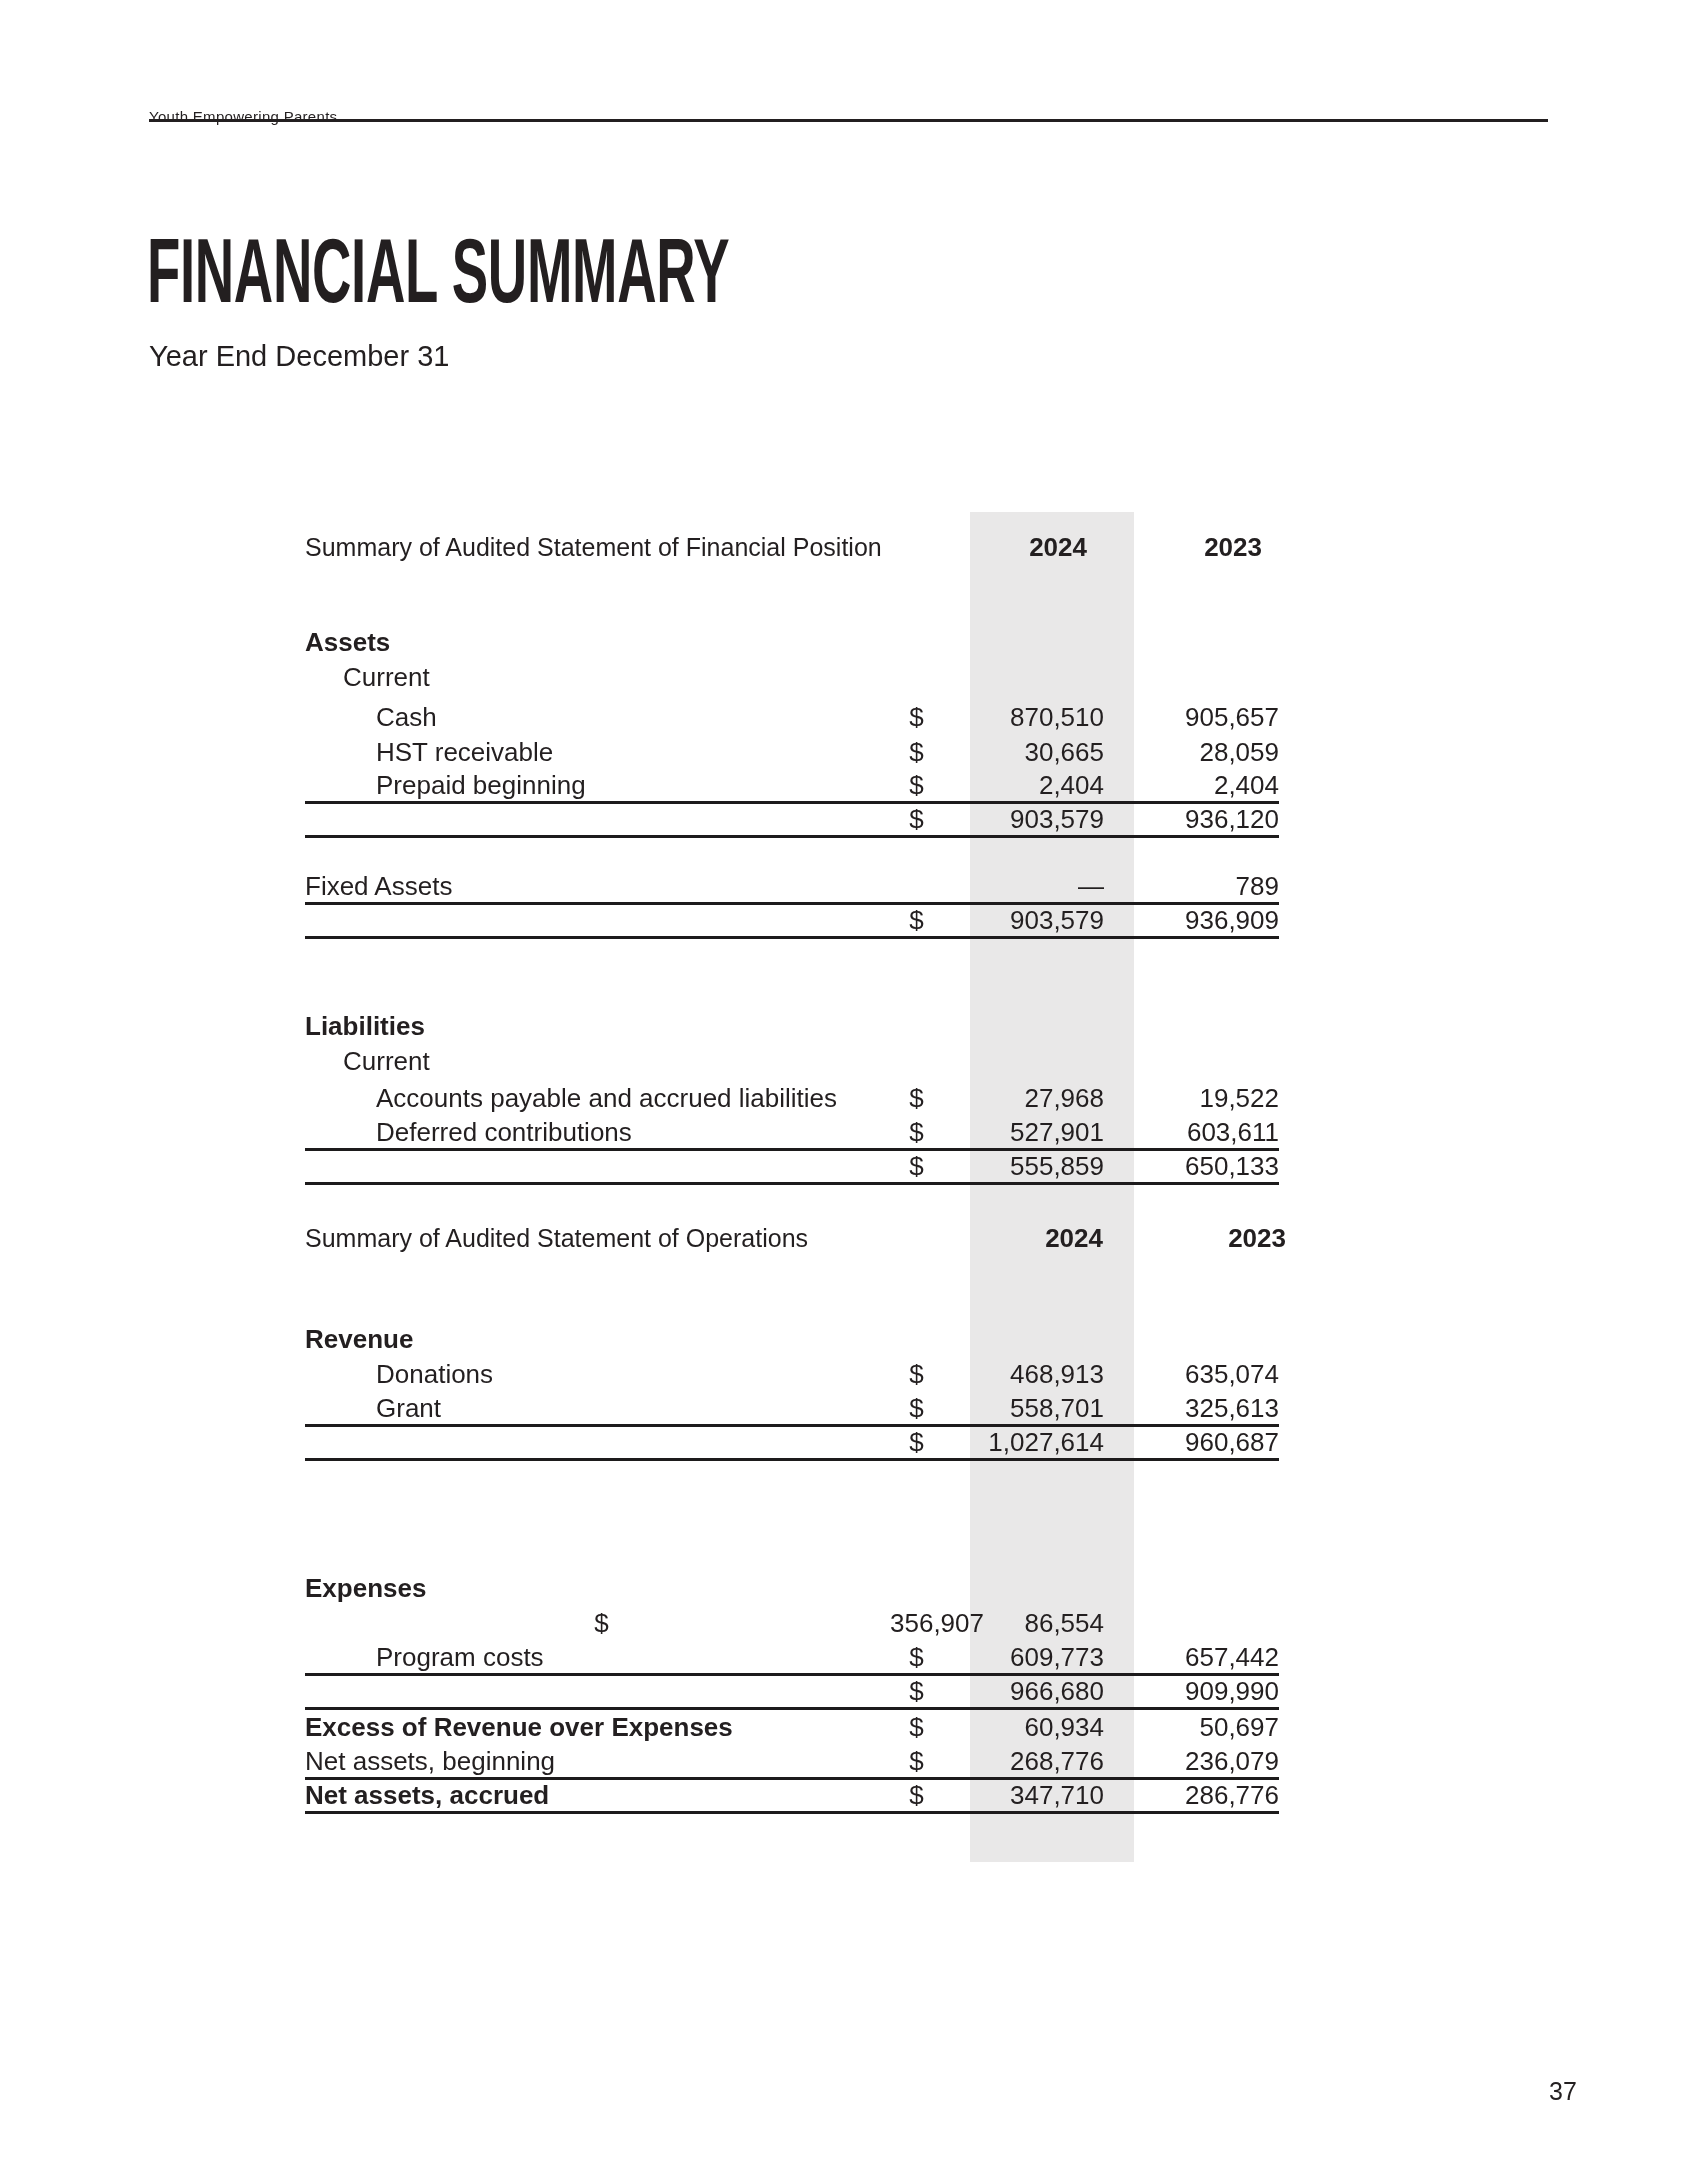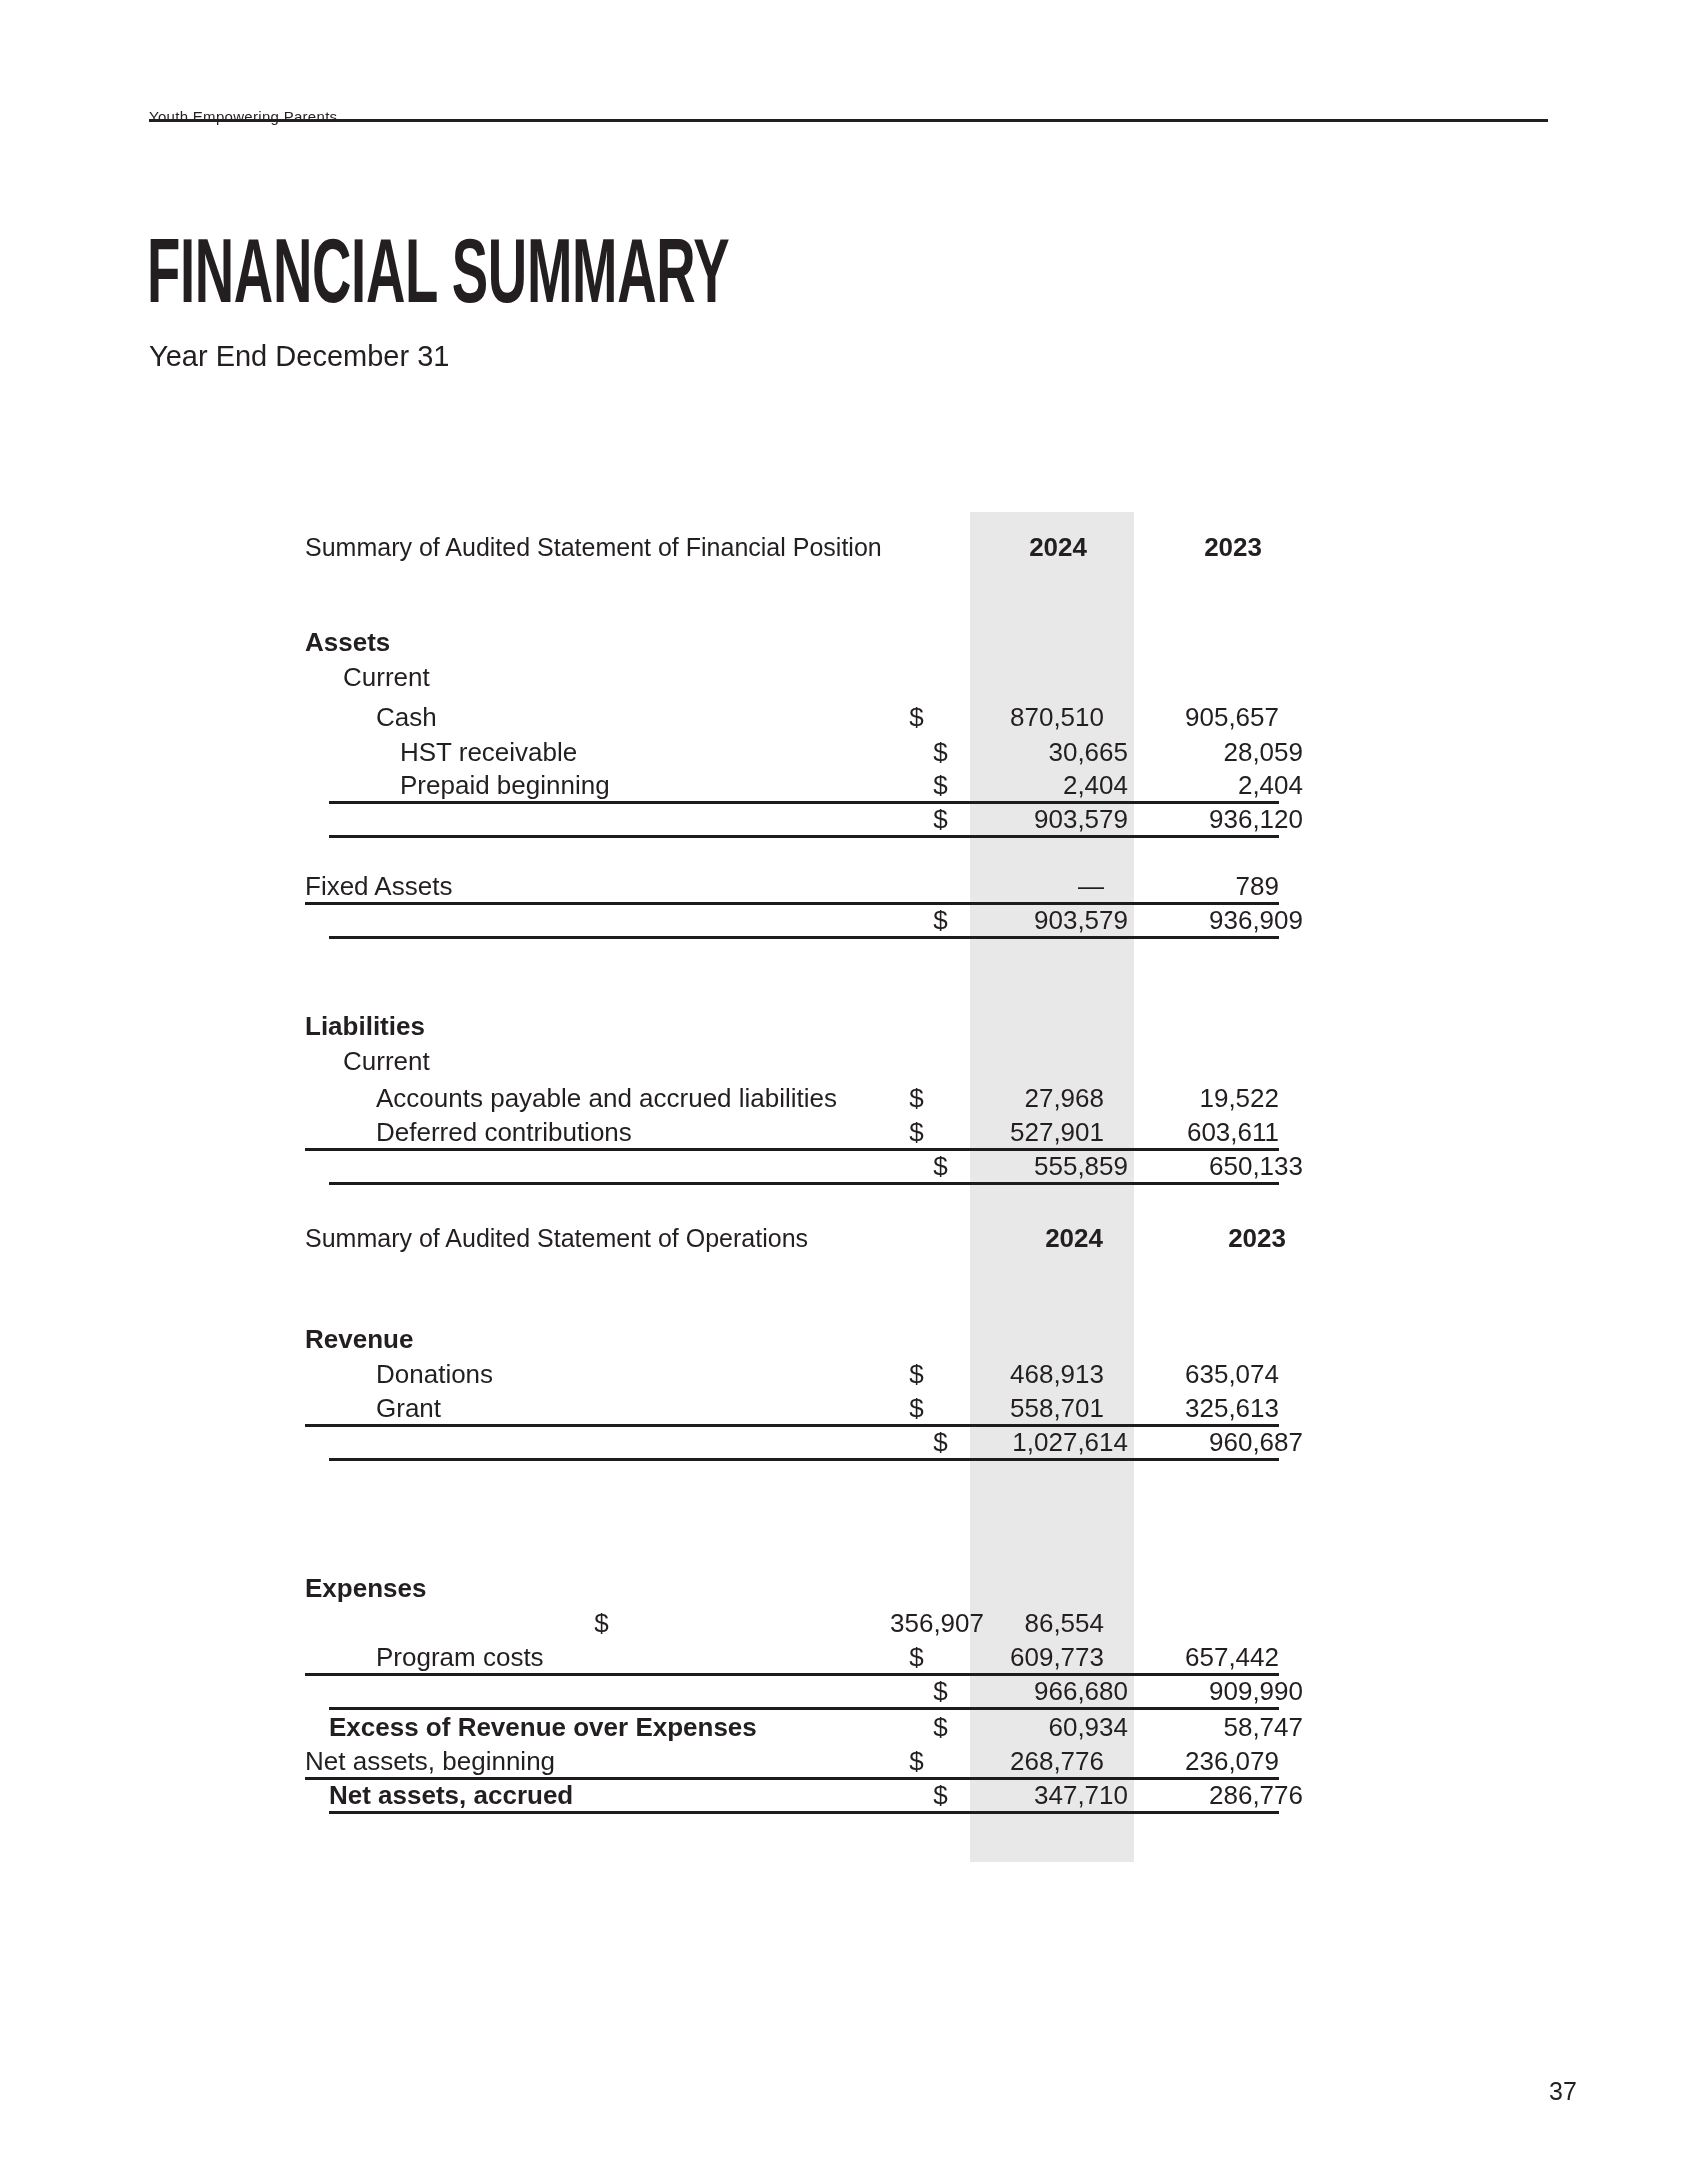--- a/index.html
+++ b/index.html
@@ -58,21 +58,21 @@
   }
   .c{white-space:nowrap;overflow:visible;}
   .label.ind1{padding-left:38px;}
   .label.ind2{padding-left:71px;}
   .dollar{text-align:center;padding-left:7.8px;}
   .v24,.v23{text-align:right;}
   .row.hdr .label{font-size:25px;}
   .row.hdr .v24,.row.hdr .v23{font-weight:700;padding-right:17px;}
   .bold{font-weight:700;}
   
-  .mt0{margin-top:0;margin-left:24px;}  .mt1{margin-top:0.6px;}  .mt3{margin-top:1.9px;}
+  .mt0{margin-top:0;}  .mt1{margin-top:0.6px;}  .mt3{margin-top:1.9px;}
   .mt7{margin-top:4.5px;} .mt27{margin-top:17.5px;} .mt51{margin-top:33px;}
   .mt55{margin-top:36px;gap:8px;} .mt93{margin-top:60px;} .mt101{margin-top:66px;}
   .mt107{margin-top:70px;} .mt169{margin-top:110px;}
 </style>
 </head>
 <body>
 
 <div class="page">
 
   <div class="doc-header">Youth Empowering Parents</div>
@@ -241,21 +241,21 @@
         <div class="c label"></div>
         <div class="c dollar">$</div>
         <div class="c v24">966,680</div>
         <div class="c v23">909,990</div>
       </div>
 
       <div class="row mt0">
         <div class="c label bold">Excess of Revenue over Expenses</div>
         <div class="c dollar">$</div>
         <div class="c v24">60,934</div>
-        <div class="c v23">58,747</div>
+        <div class="c v23">50,697</div>
       </div>
 
       <div class="row u mt1">
         <div class="c label">Net assets, beginning</div>
         <div class="c dollar">$</div>
         <div class="c v24">268,776</div>
         <div class="c v23">236,079</div>
       </div>
 
       <div class="row u mt0">

